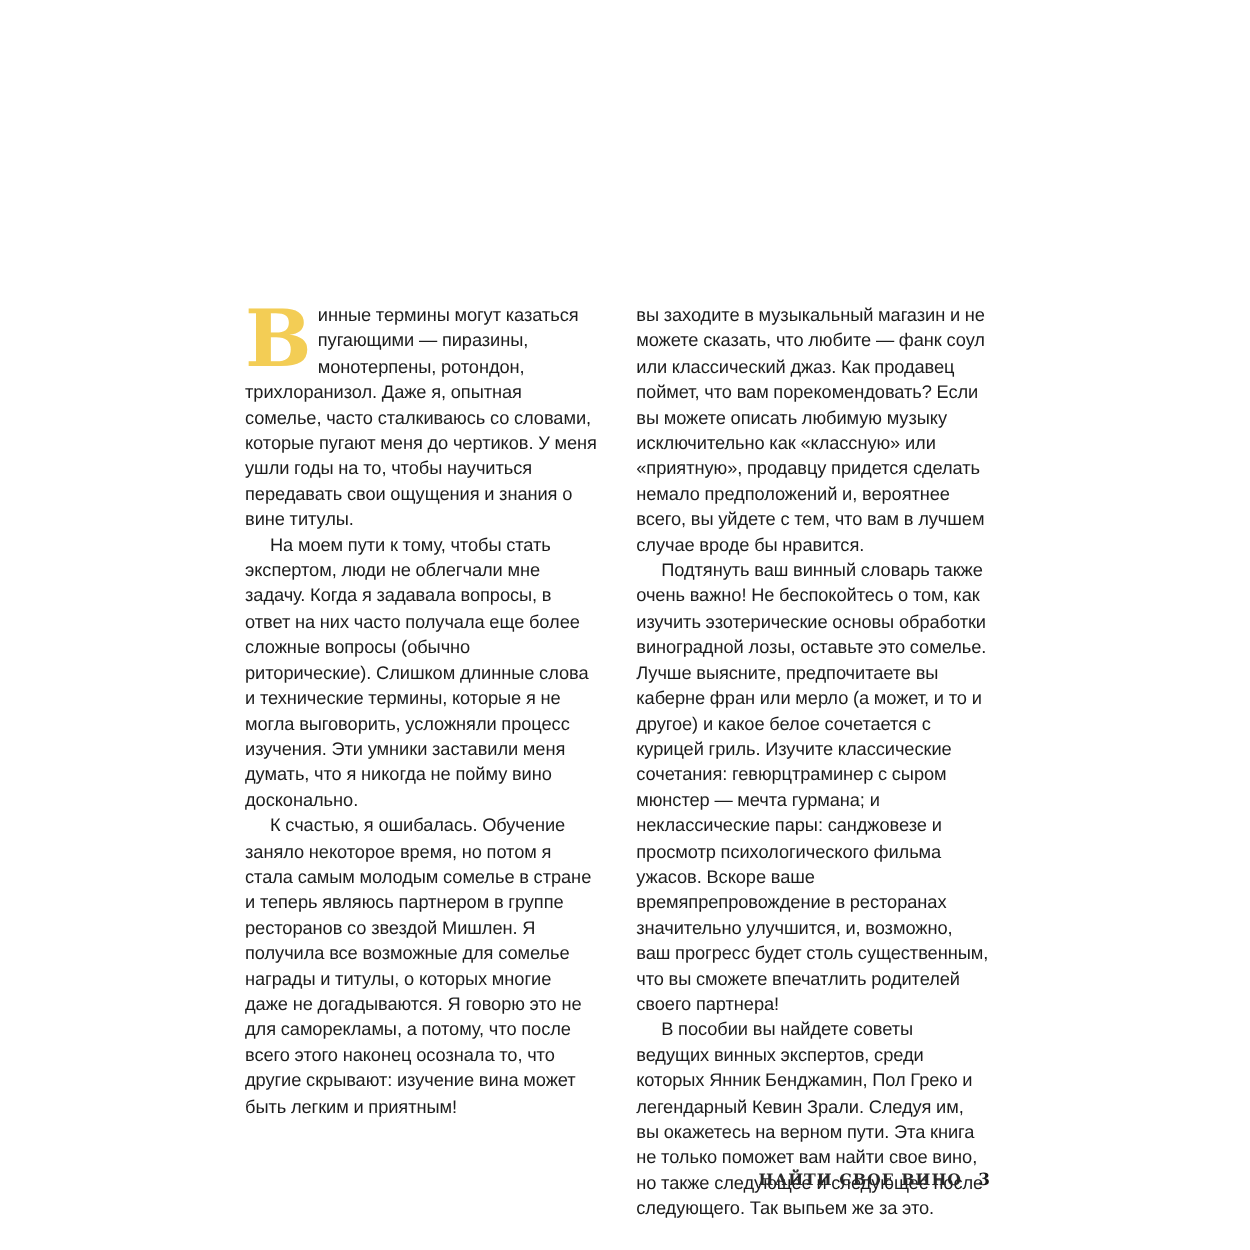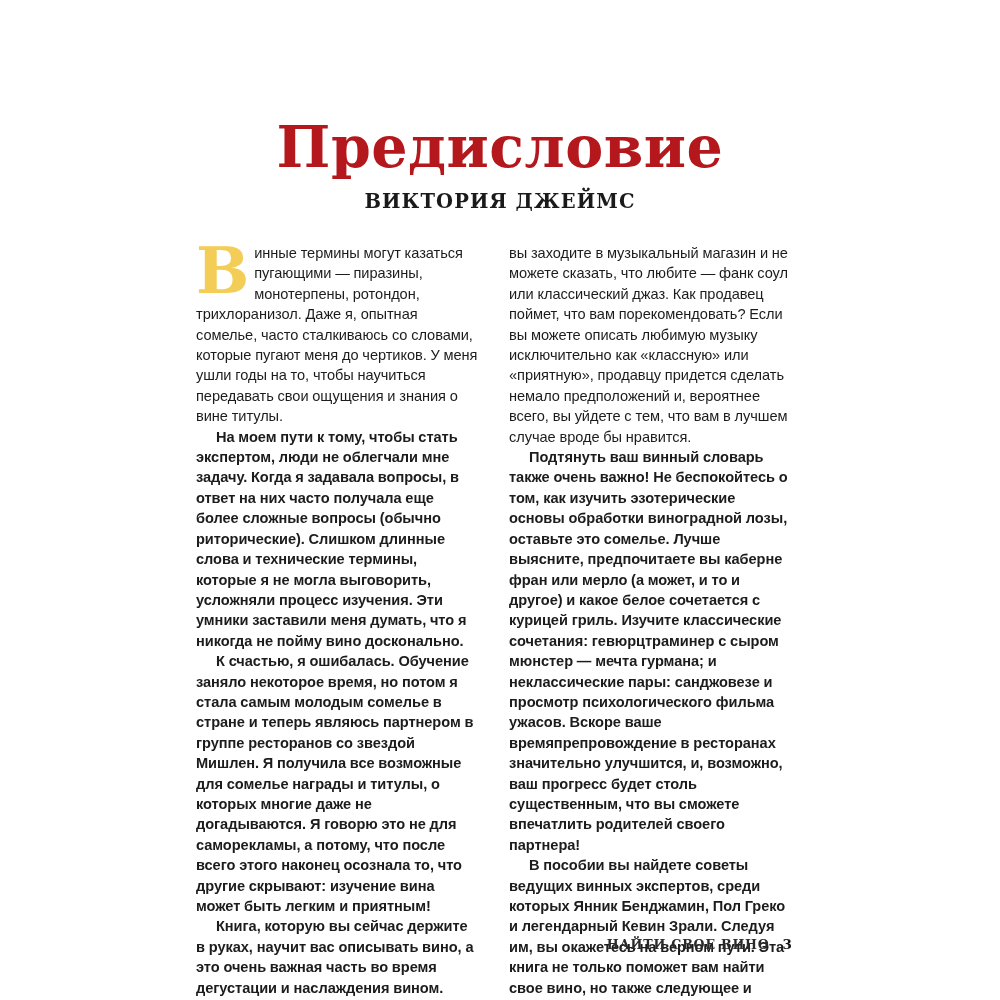--- a/index.html
+++ b/index.html
@@ -63,21 +63,20 @@
     margin: 0;
     font-size: 14.6px;
     line-height: 20.4px;
     color: #1c1c1c;
     text-align: left;
     letter-spacing: -0.05px;
     word-spacing: -0.2px;
   }
   .col p.indent {
     text-indent: 20px;
-    font-weight: bold;
   }
 
   
   #dropcap {
     float: left;
     font-family: "DejaVu Serif", "Liberation Serif", serif;
     font-weight: bold;
     font-size: 63px;
     line-height: 52px;
     padding: 0 5px 0 0;
@@ -108,39 +107,32 @@
     font-weight: bold;
     font-size: 13.5px;
     color: #1a1a1a;
   }
 </style>
 </head>
 <body>
 
 <div id="page" lang="ru" style="background: rgb(255, 255, 255);">
 
-  <div id="masthead">
-    <h1 id="title" style="color: rgb(180, 24, 28);">Предисловие</h1>
-    <div id="byline" style="color: rgb(26, 26, 26);">ВИКТОРИЯ ДЖЕЙМС</div>
-  </div>
 
   <div id="columns">
 
     <div class="col">
       <p>
         <span id="dropcap" style="color: rgb(243, 205, 85);">В</span><span>инные термины могут казаться пугающими — пиразины, монотерпены, ротондон, трихлоранизол. Даже я, опытная сомелье, часто сталкиваюсь со словами, которые пугают меня до чертиков. У меня ушли годы на то, чтобы научиться передавать свои ощущения и знания о вине титулы.</span>
       </p>
       <p class="indent">
         <span>На моем пути к тому, чтобы стать экспертом, люди не облегчали мне задачу. Когда я задавала вопросы, в ответ на них часто получала еще более сложные вопросы (обычно риторические). Слишком длинные слова и технические термины, которые я не могла выговорить, усложняли процесс изучения. Эти умники заставили меня думать, что я никогда не пойму вино досконально.</span>
       </p>
       <p class="indent">
         <span>К счастью, я ошибалась. Обучение заняло некоторое время, но потом я стала самым молодым сомелье в стране и теперь являюсь партнером в группе ресторанов со звездой Мишлен. Я получила все возможные для сомелье награды и титулы, о которых многие даже не догадываются. Я говорю это не для саморекламы, а потому, что после всего этого наконец осознала то, что другие скрывают: изучение вина может быть легким и приятным!</span>
-      </p>
-      <p class="indent">
-        <span>Книга, которую вы сейчас держите в руках, научит вас описывать вино, а это очень важная часть во время дегустации и наслаждения вином. Представьте, что</span>
       </p>
     </div>
 
     <div class="col">
       <p>
         <span>вы заходите в музыкальный магазин и не можете сказать, что любите — фанк соул или классический джаз. Как продавец поймет, что вам порекомендовать? Если вы можете описать любимую музыку исключительно как «классную» или «приятную», продавцу придется сделать немало предположений и, вероятнее всего, вы уйдете с тем, что вам в лучшем случае вроде бы нравится.</span>
       </p>
       <p class="indent">
         <span>Подтянуть ваш винный словарь также очень важно! Не беспокойтесь о том, как изучить эзотерические основы обработки виноградной лозы, оставьте это сомелье. Лучше выясните, предпочитаете вы каберне фран или мерло (а может, и то и другое) и какое белое сочетается с курицей гриль. Изучите классические сочетания: гевюрцтраминер с сыром мюнстер — мечта гурмана; и неклассические пары: санджовезе и просмотр психологического фильма ужасов. Вскоре ваше времяпрепровождение в ресторанах значительно улучшится, и, возможно, ваш прогресс будет столь существенным, что вы сможете впечатлить родителей своего партнера!</span>
       </p>

